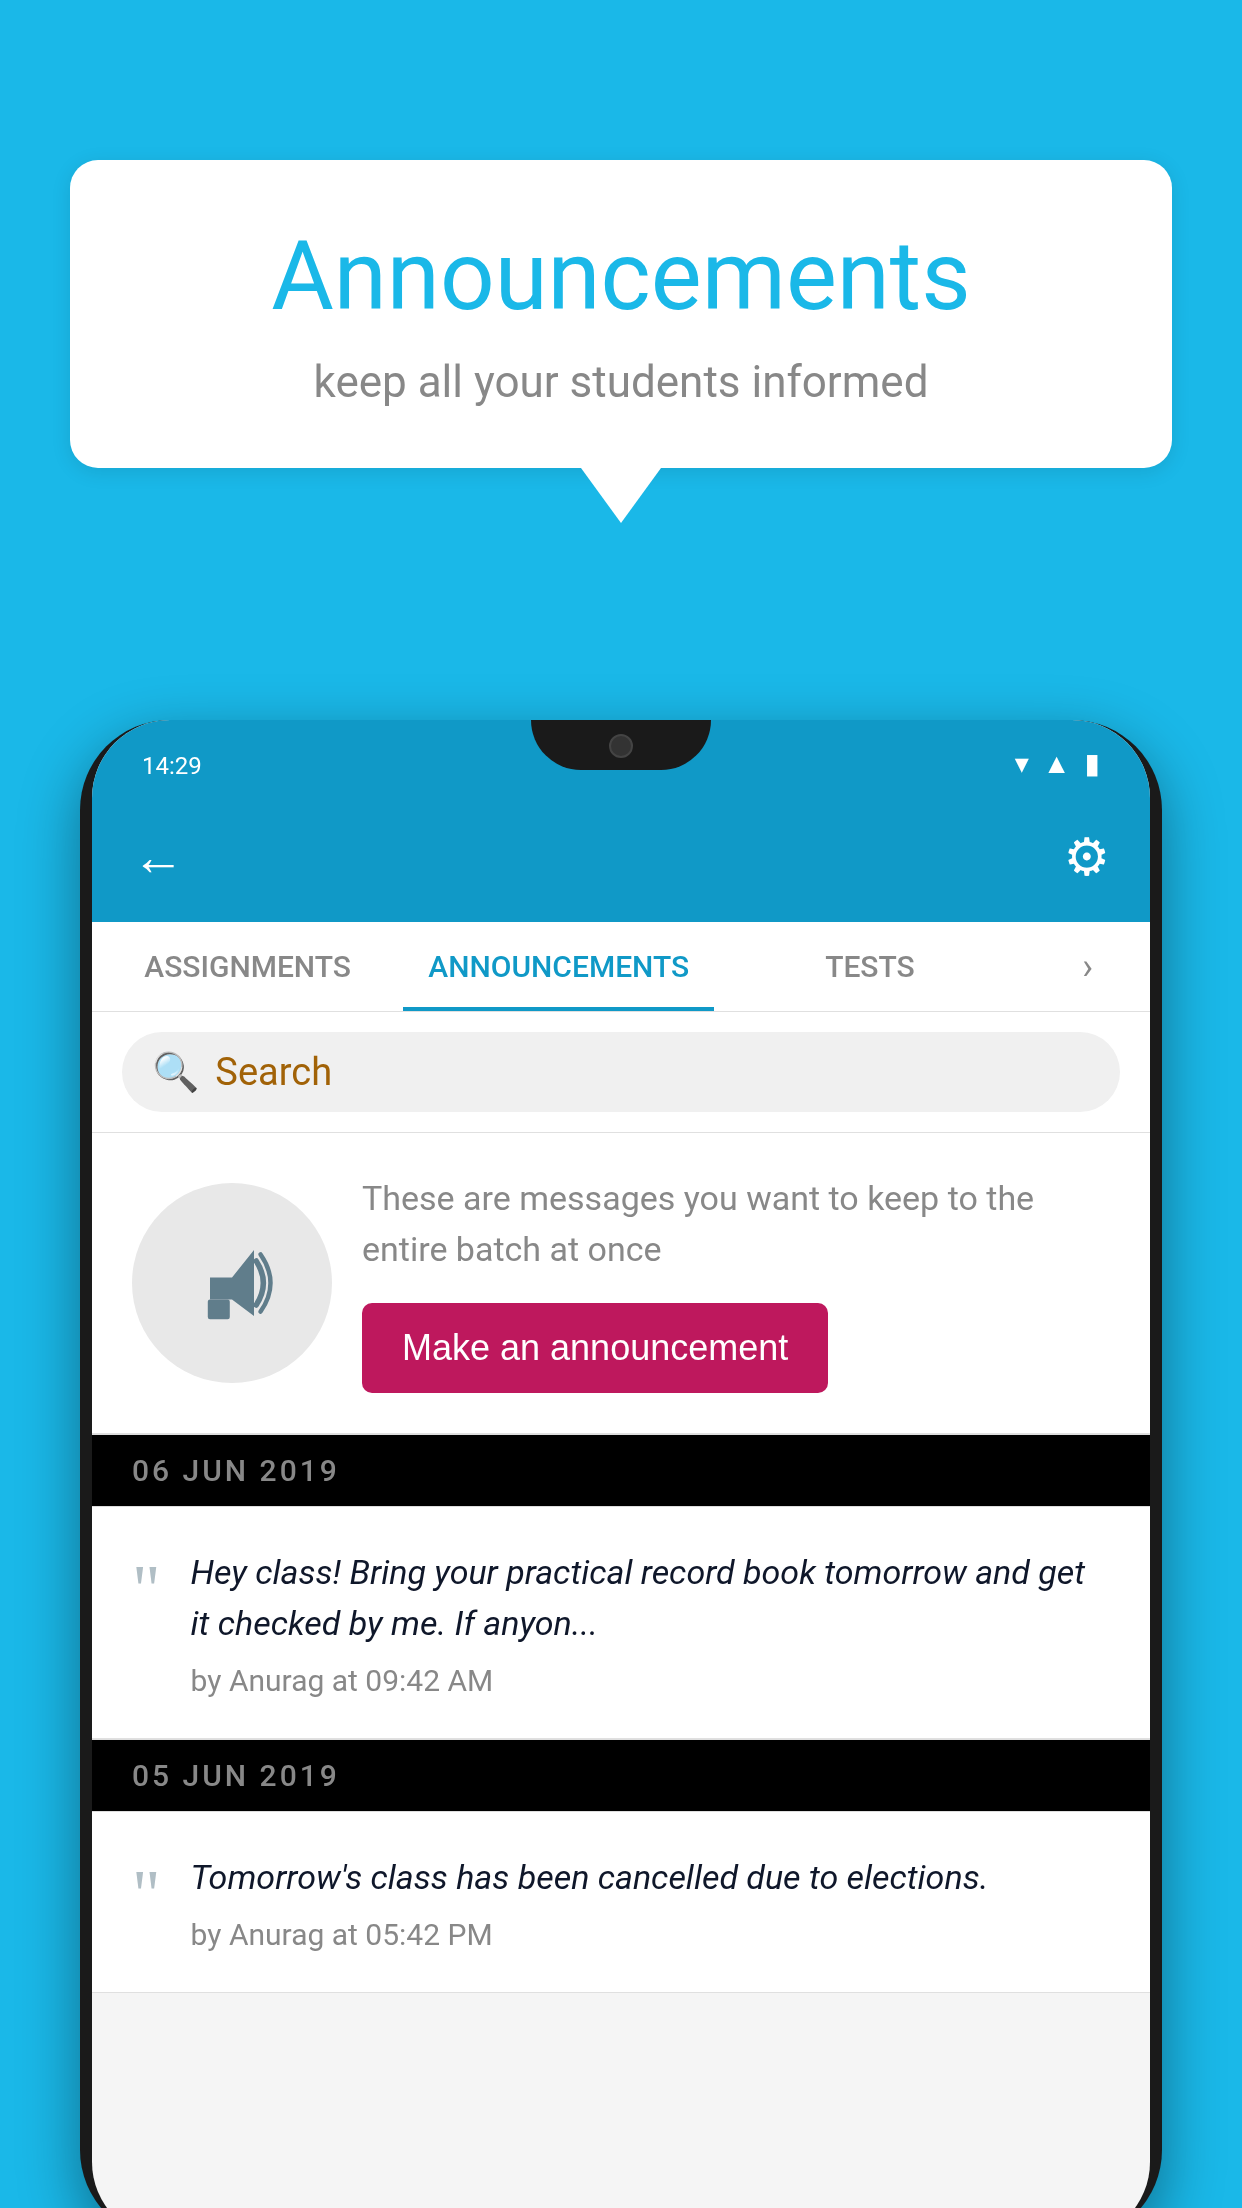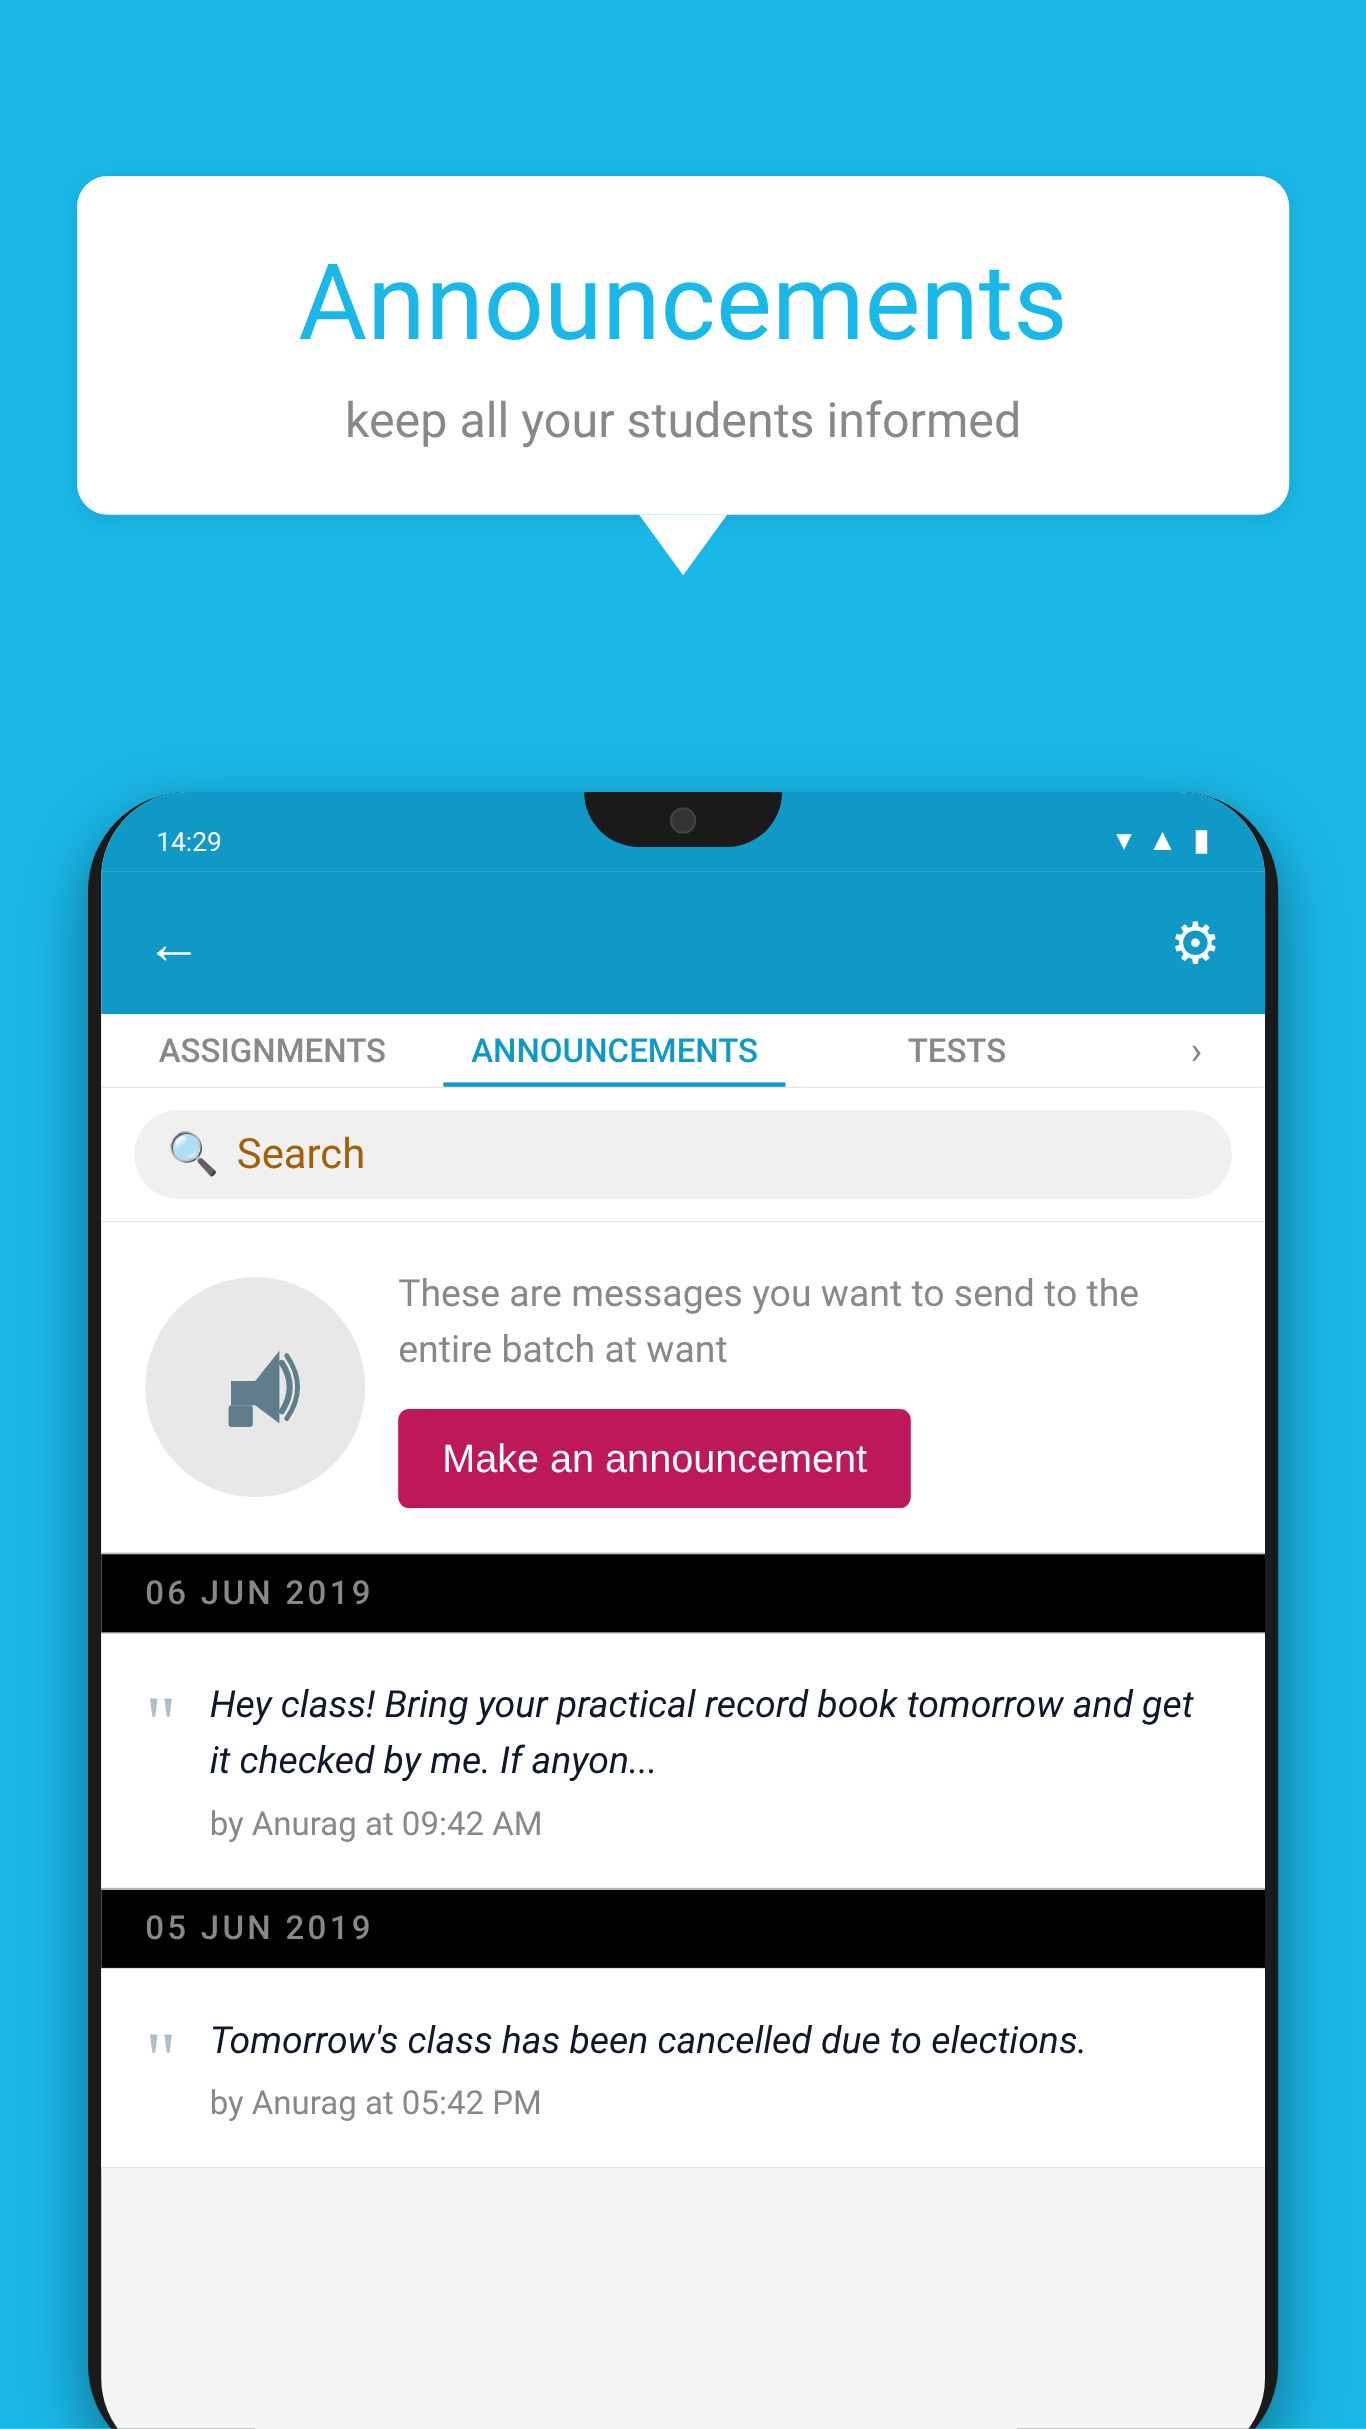--- a/index.html
+++ b/index.html
@@ -180,21 +180,21 @@
     }
     .app-bar-gear {
       color: white;
       font-size: 52px;
       cursor: pointer;
     }
 
     
     .tabs {
       background: white;
-      height: 67px;
+      height: 90px;
       display: flex;
       align-items: stretch;
       border-bottom: 1px solid #e0e0e0;
     }
     .tab {
       flex: 1;
       display: flex;
       align-items: center;
       justify-content: center;
       font-size: 30px;
@@ -393,21 +393,21 @@
 
             <g fill="#607d8b">
               <path d="M70 20 L70 80 L50 65 L30 65 L30 45 L50 45 Z"></path>
               <path d="M72 30 Q85 50 72 70" stroke="#607d8b" stroke-width="5" fill="none" stroke-linecap="round"></path>
               <path d="M76 24 Q94 50 76 76" stroke="#607d8b" stroke-width="4" fill="none" stroke-linecap="round"></path>
               <rect x="28" y="65" width="20" height="18" rx="2"></rect>
             </g>
           </svg>
         </div>
         <div class="promo-right">
-          <div class="promo-desc">These are messages you want to send to the entire batch at want</div>
+          <div class="promo-desc">These are messages you want to keep to the entire batch at once</div>
           <button class="make-announcement-btn">Make an announcement</button>
         </div>
       </div>
 
       <div class="date-separator">06  JUN  2019</div>
 
       <div class="announcement-item">
         <div class="quote-icon">"</div>
         <div class="announcement-content">
           <div class="announcement-text">Hey class! Bring your practical record book tomorrow and get it checked by me. If anyon...</div>

